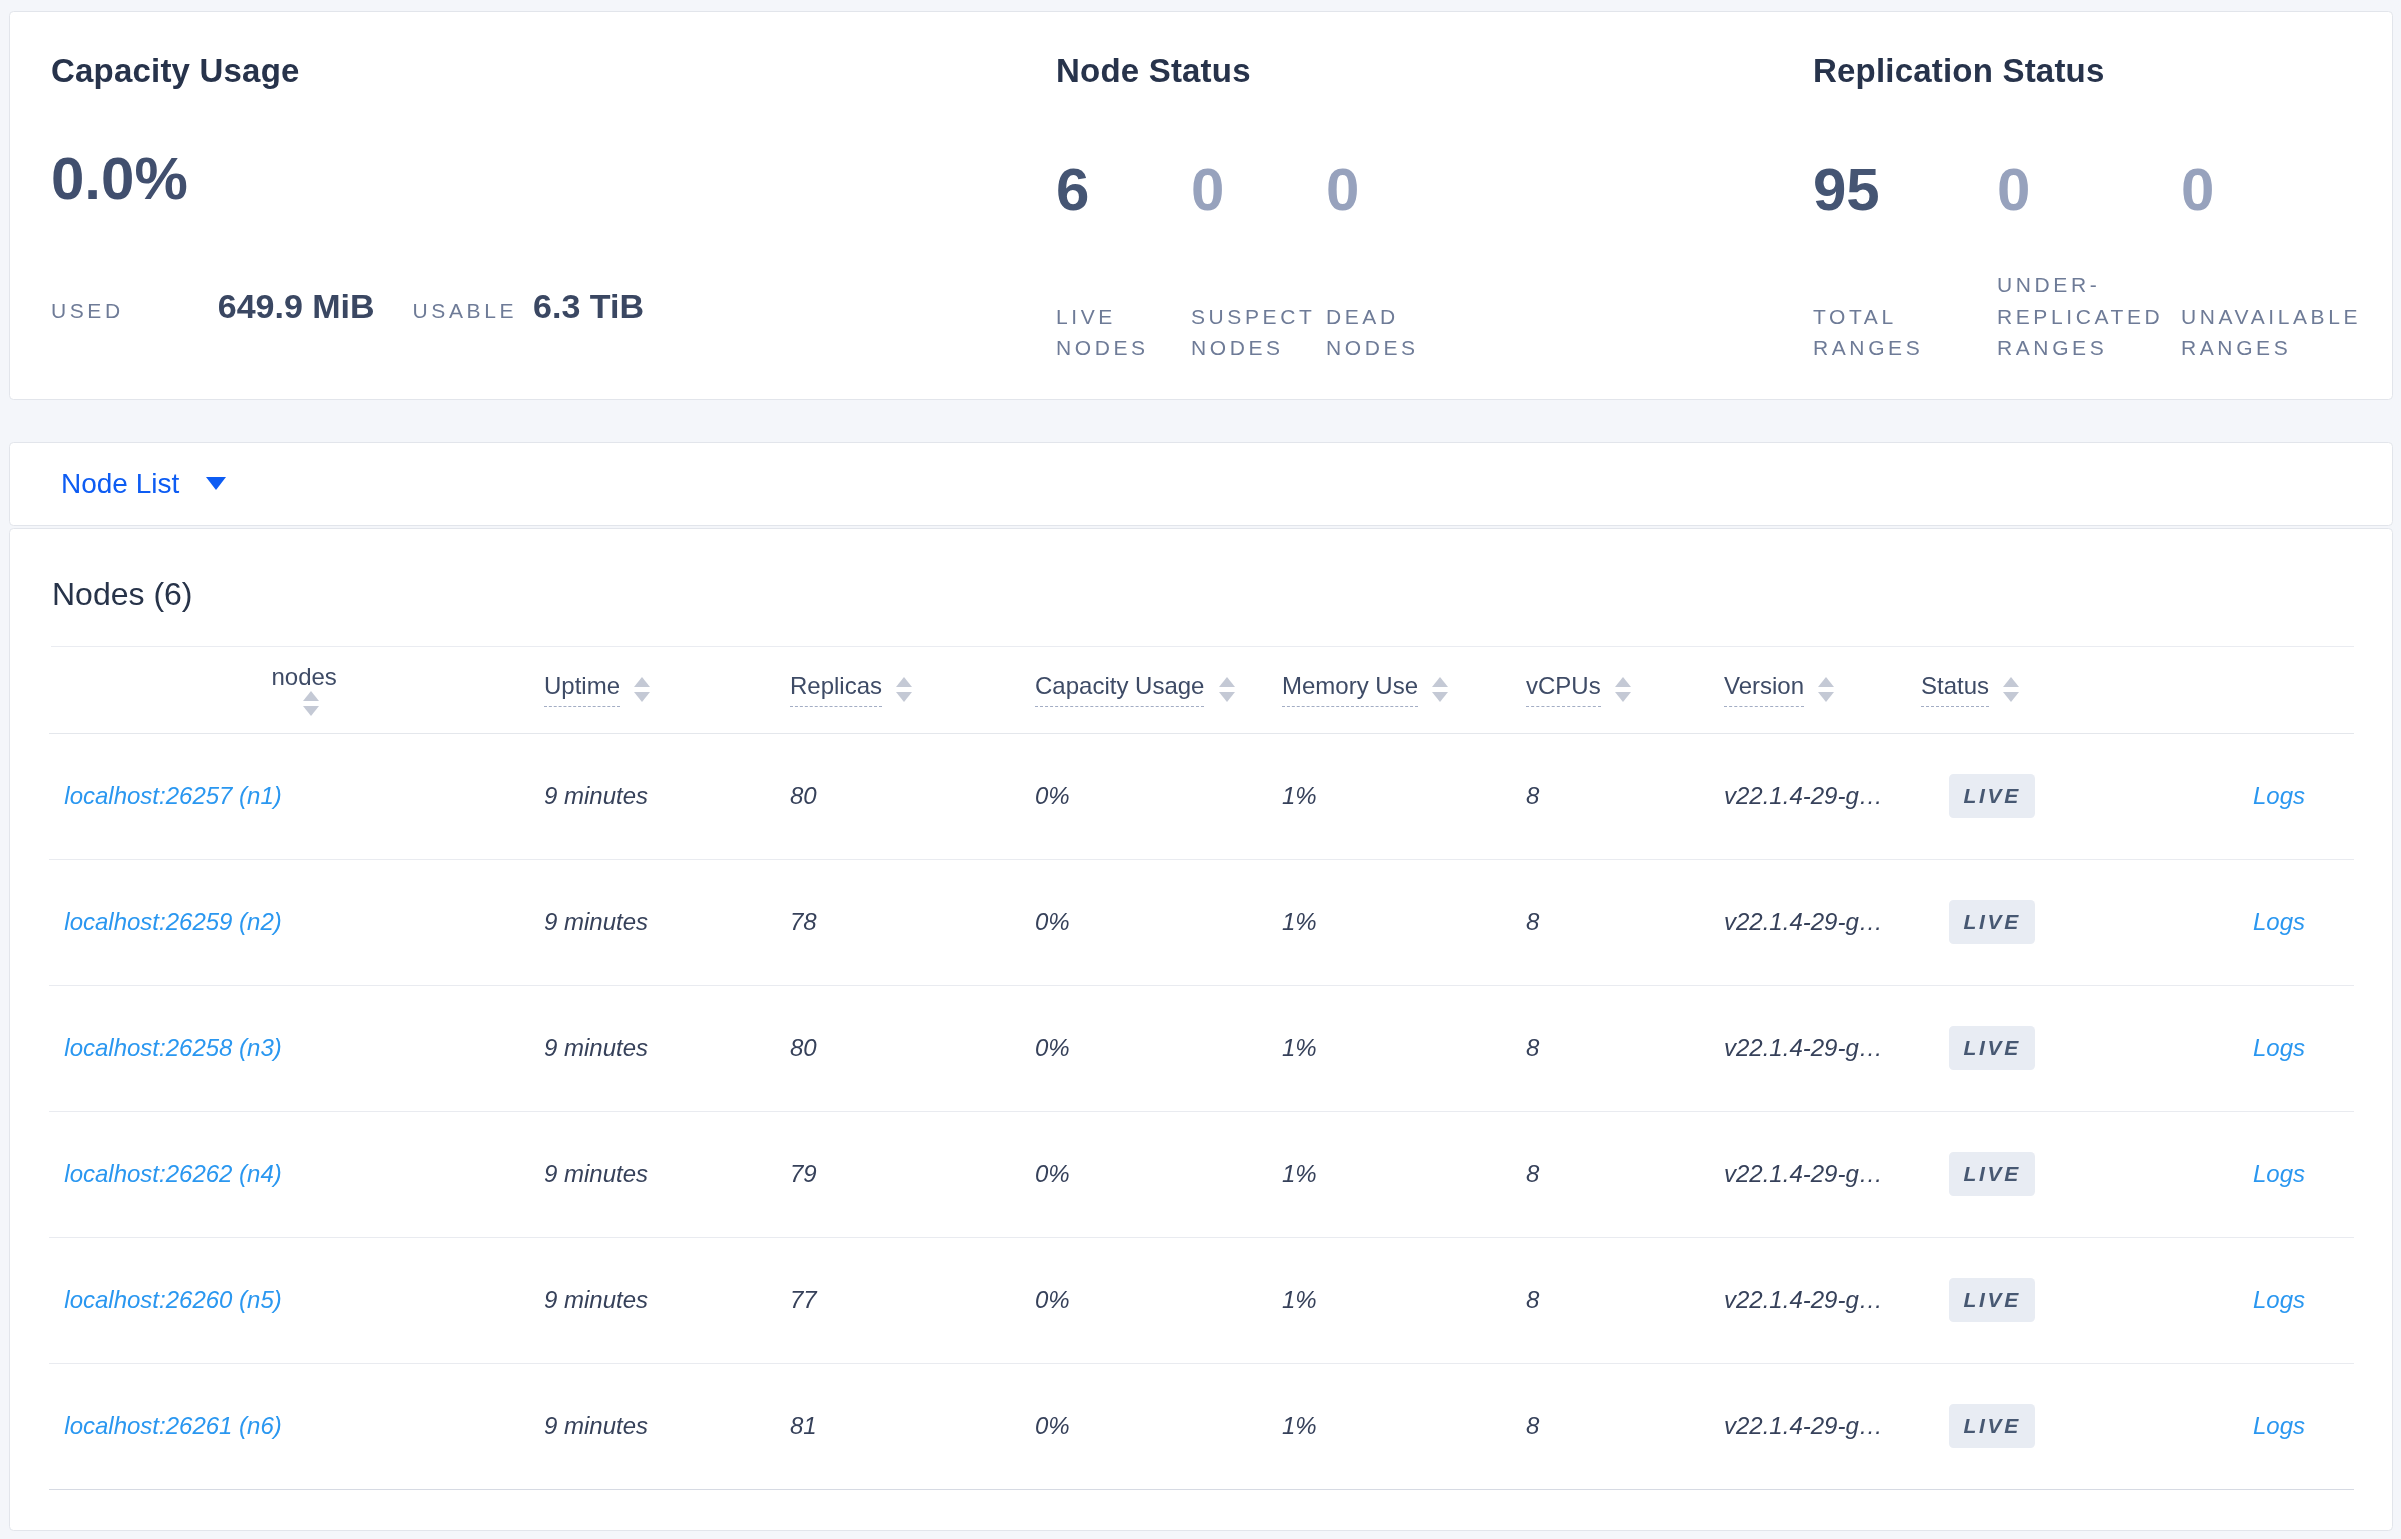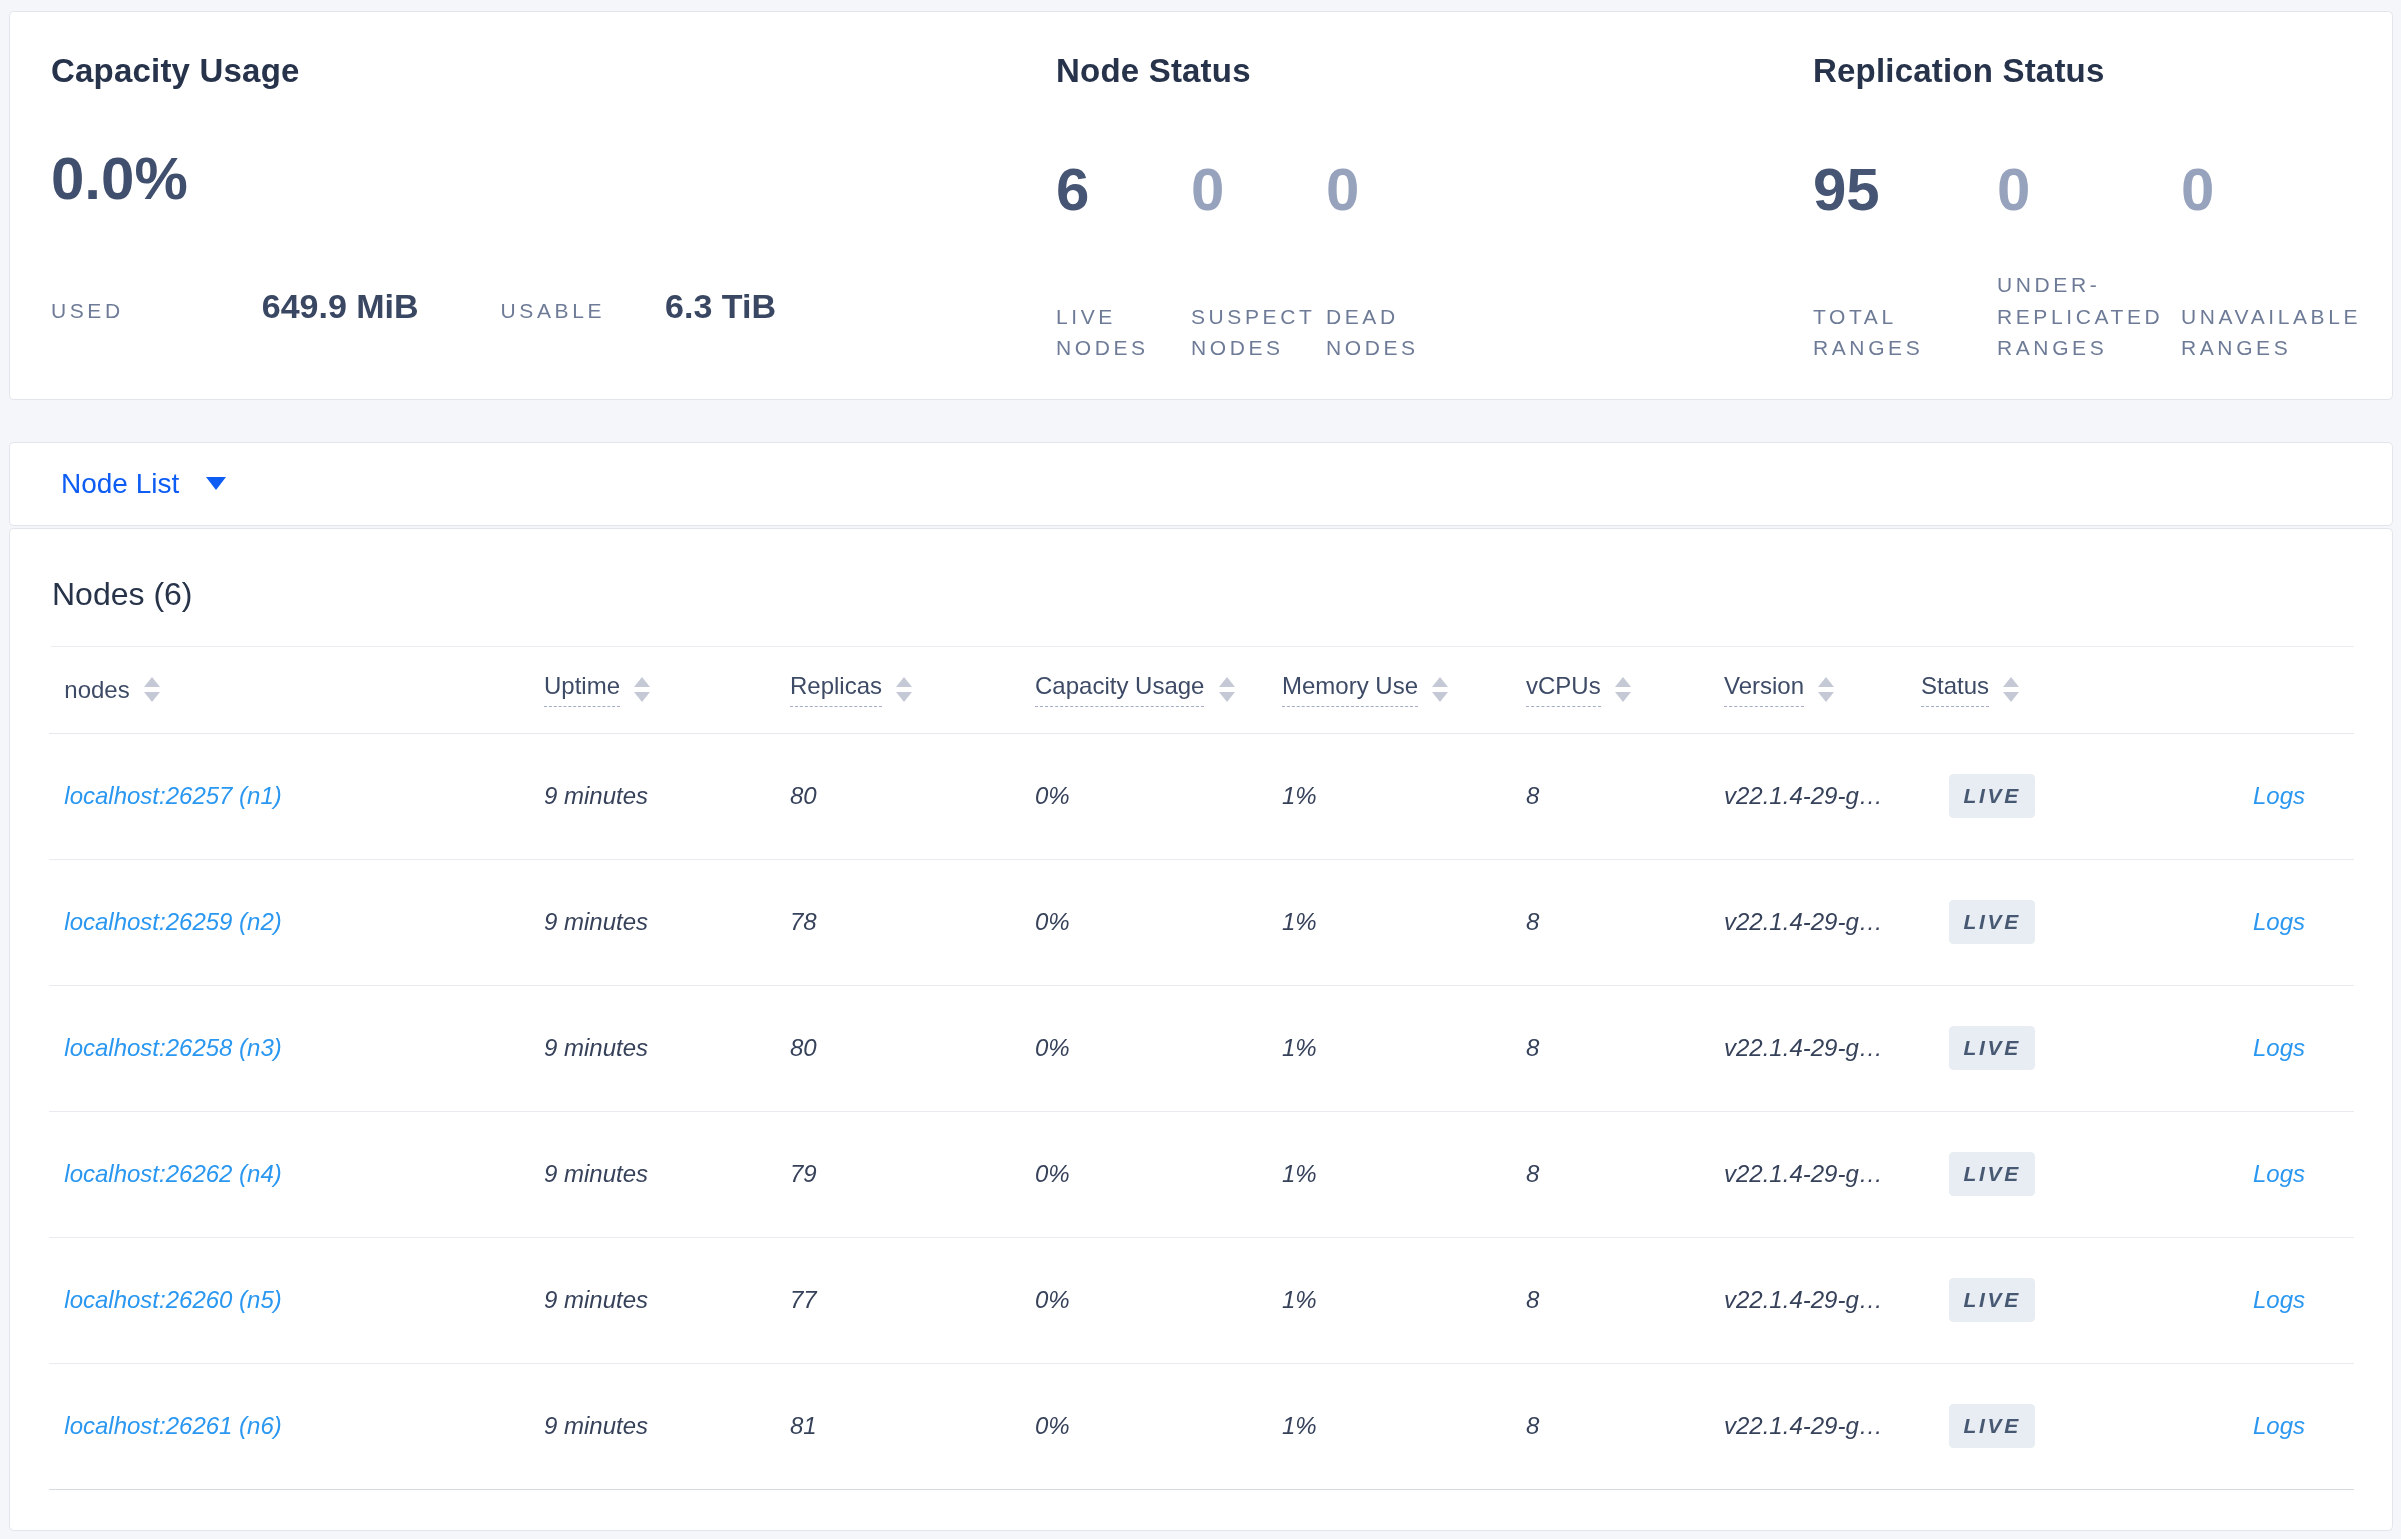--- a/index.html
+++ b/index.html
@@ -41,21 +41,21 @@
   }
   .bar-wrap { width:491px; }
   .bar { position:relative; height:36px; background:var(--bar-light,#e3e6ed); overflow:hidden; }
   .bar-dark { position:absolute; right:0; top:0; bottom:0; background:var(--bar-dark,#c9cdd8); }
   .ticks { position:relative; height:47px; margin-top:8px; }
   .tick-mark { position:absolute; top:0; width:1.8px; height:11.7px; background:#a6aec2; }
   .tick-label {
     position:absolute; top:20px; transform:translateX(-50%);
     font-size:22.5px; color:#56637f; white-space:nowrap;
   }
-  .cap-stats { display:flex; align-items:baseline; margin-top:78px;gap:44px; }
+  .cap-stats { display:flex; align-items:baseline; margin-top:78px; }
   .small-label {
     font-size:21px; letter-spacing:3.6px; color:#6e7b97; font-weight:400;
   }
   .big-value { font-size:34px; font-weight:700; color:#3a4762; }
   .m-used { margin-right:94px; }
   .v-used { margin-right:38px; }
   .m-usable { margin-right:16px; }
 
   .stats-row { display:flex; margin-top:70px; height:204px; }
   .stat { display:flex; flex-direction:column; }
@@ -96,21 +96,21 @@
   .nodes-title { margin:0 0 0 42px; font-size:32px; font-weight:400; color:#273349; }
   .heading-divider {
     border:none; border-top:1.8px solid #eaecf1;
     margin:33px 38px 0 41px;
   }
   .table { margin:0 38px 0 39px; }
   .tr { display:flex; align-items:center; }
   .tr.header { height:87px; border-bottom:1.8px solid #e4e7ec; }
   .tr.row { height:126px; border-bottom:1.8px solid #e9ebf0; }
   .tr.row:last-child { border-bottom-color:#d6dae3; }
-  .c0 { width:495px; padding-left:15.3px; }
+  .c0 { width:495px; padding-left:15.3px;flex-direction:column; }
   .c1 { width:246px; }
   .c2 { width:245px; }
   .c3 { width:247px; }
   .c4 { width:244px; }
   .c5 { width:198px; }
   .c6 { width:197px; }
   .c7 { width:189px; }
   .c8 { flex:1; text-align:right; padding-right:49px; }
   .th { font-size:24px; color:#3e4b66; display:flex; align-items:center; }
   .c8.th { justify-content:flex-end; }

